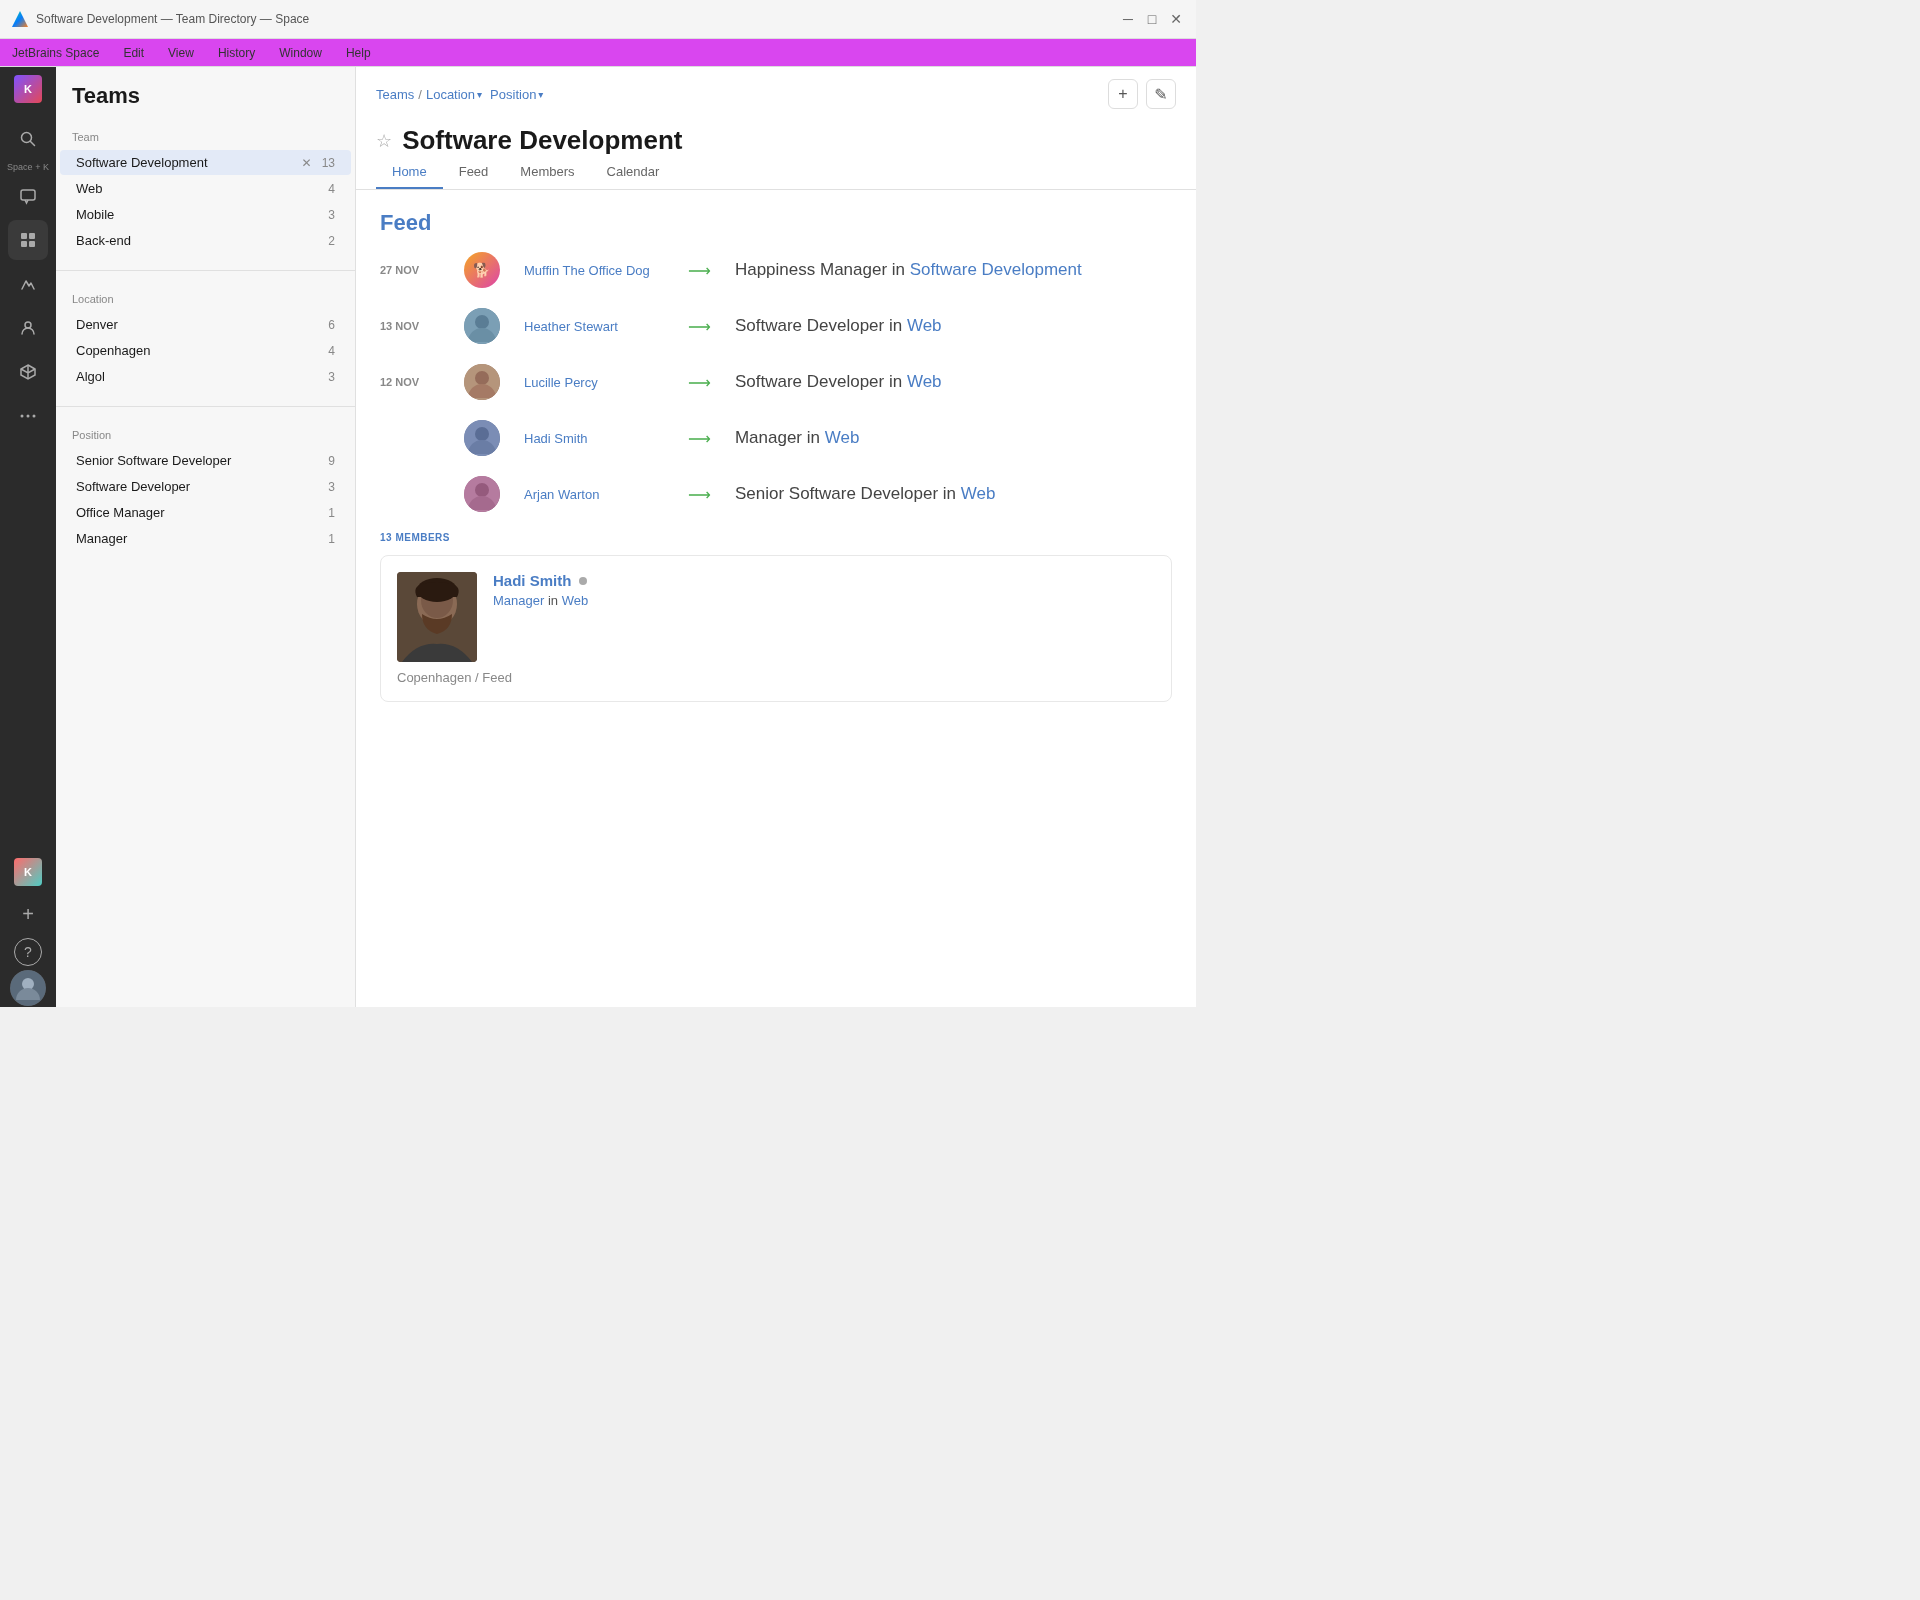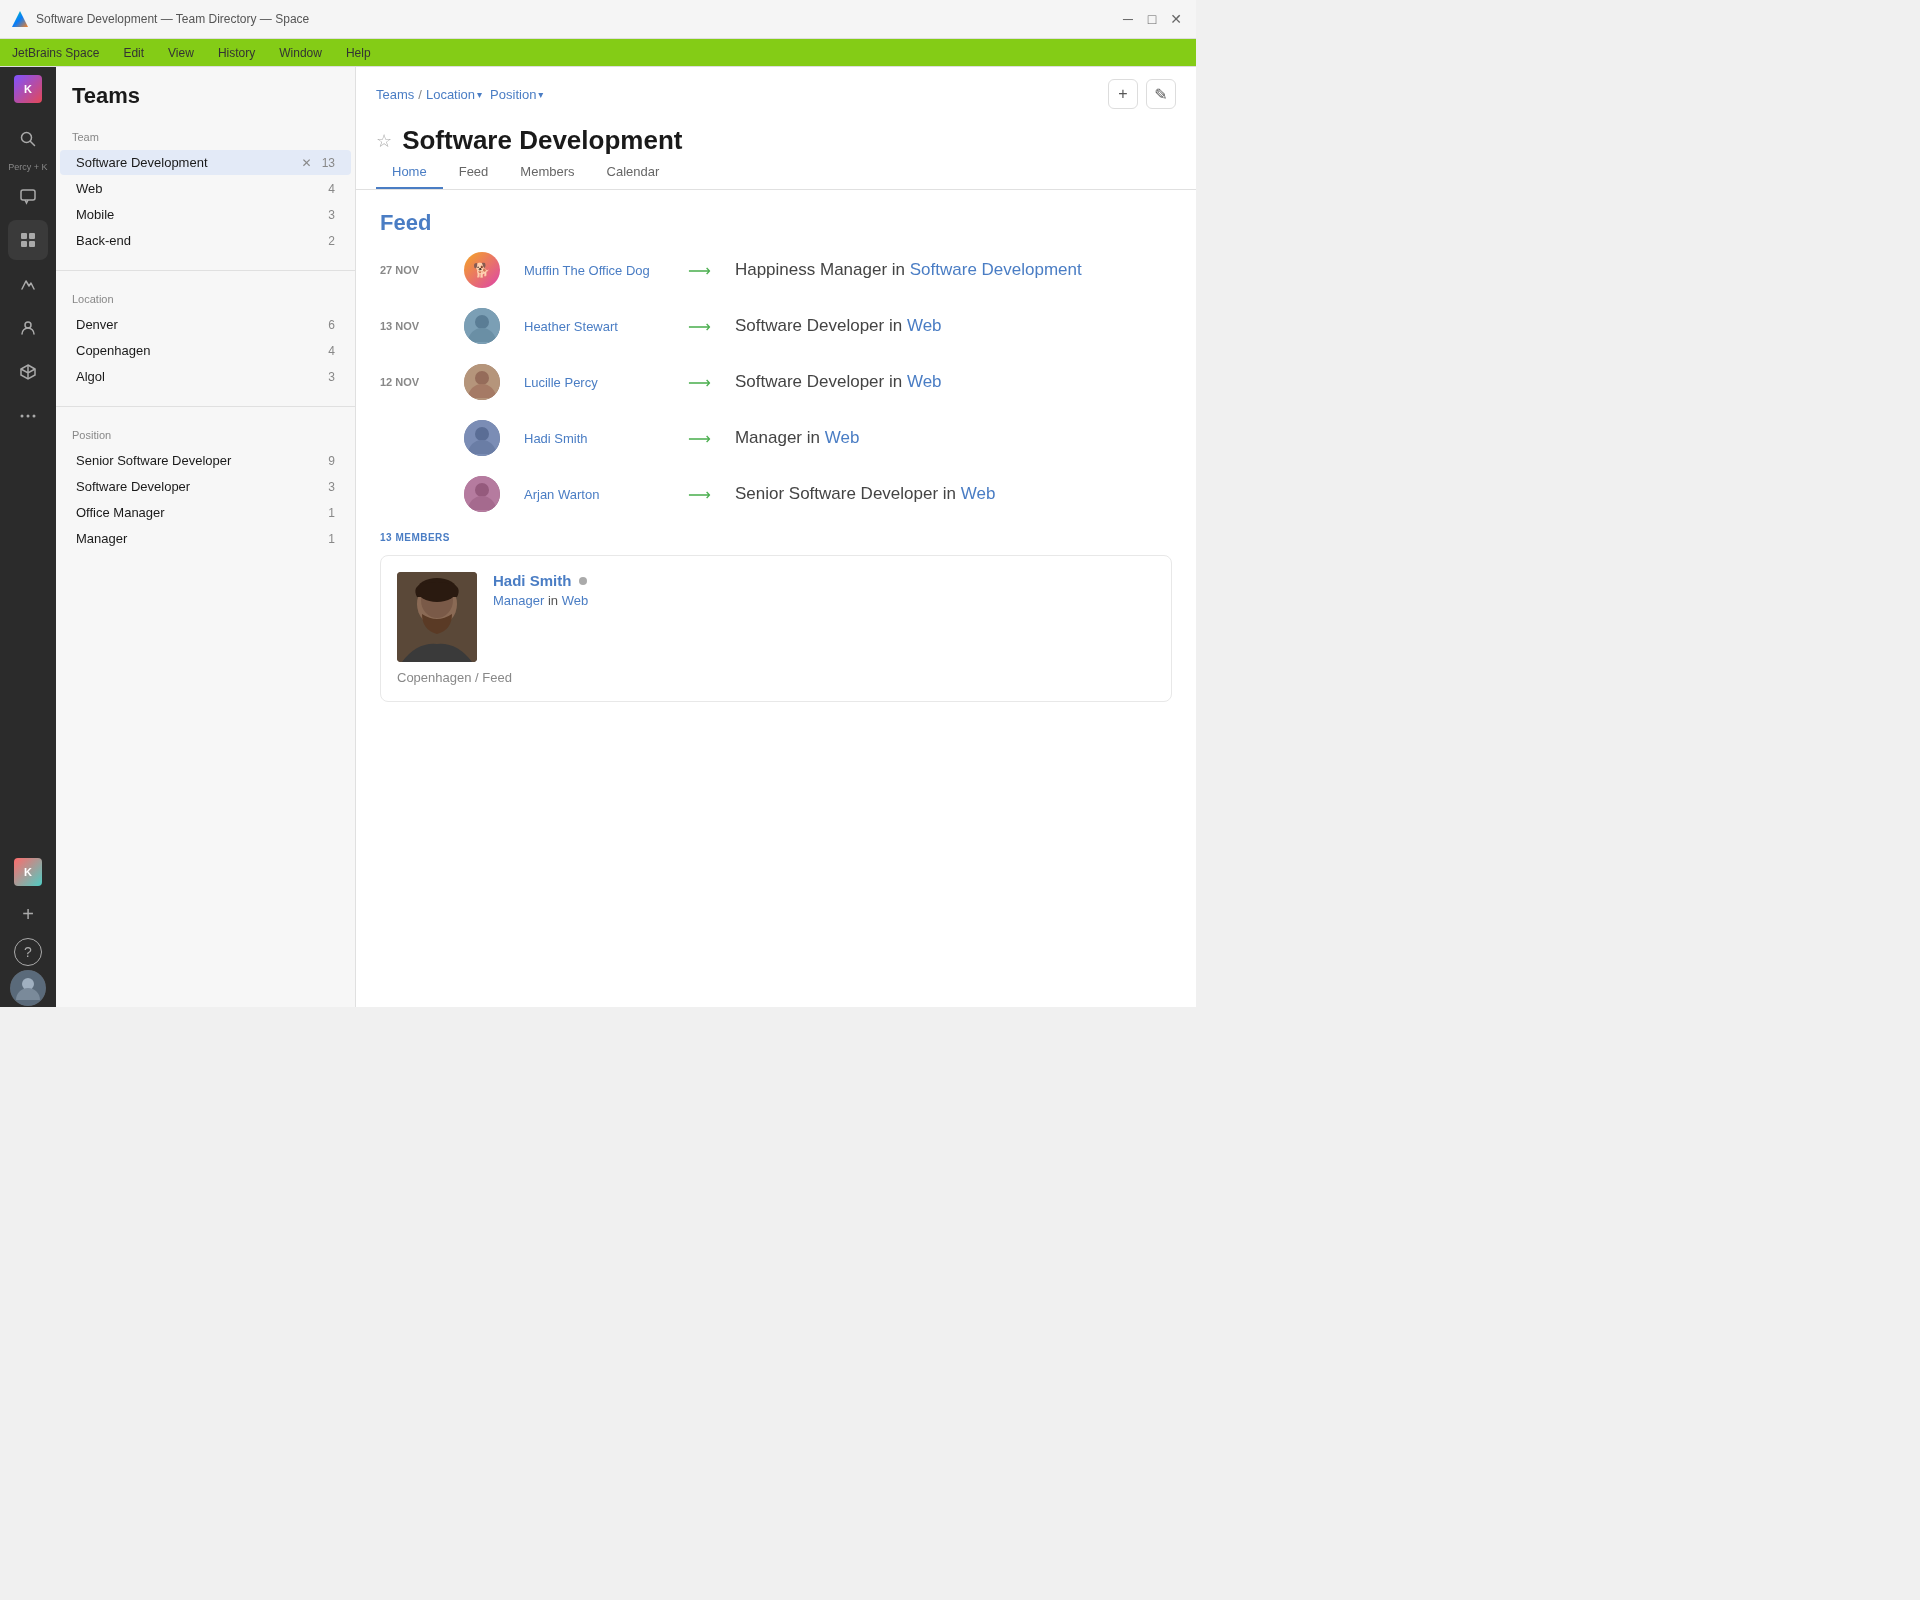--- a/index.html
+++ b/index.html
@@ -6,21 +6,21 @@
     body { font-family: -apple-system, BlinkMacSystemFont, 'Segoe UI', Arial, sans-serif; font-size: 13px; background: #f0f0f0; color: #333; width: 1196px; height: 1007px; overflow: hidden; }
 
     
     .titlebar { height: 39px; background: #f5f5f5; border-bottom: 1px solid #ddd; display: flex; align-items: center; padding: 0 12px; justify-content: space-between; }
     .titlebar-left { display: flex; align-items: center; gap: 8px; }
     .titlebar-title { font-size: 12px; color: #555; }
     .titlebar-controls { display: flex; gap: 8px; }
     .titlebar-btn { width: 16px; height: 16px; display: flex; align-items: center; justify-content: center; cursor: pointer; font-size: 14px; color: #666; }
 
     
-    .menubar { height: 28px; background: #84cc16; border-bottom: 1px solid #ddd; display: flex; align-items: center; padding: 0 8px; gap: 16px; }
+    .menubar { height: 28px; background: #d946ef; border-bottom: 1px solid #ddd; display: flex; align-items: center; padding: 0 8px; gap: 16px; }
     .menubar-item { font-size: 12px; color: #333; cursor: pointer; padding: 2px 4px; }
 
     
     .app-layout { display: flex; height: calc(100% - 60px); }
 
     
     .icon-rail { width: 56px; background: #2b2b2b; display: flex; flex-direction: column; align-items: center; padding: 8px 0; gap: 4px; }
     .rail-icon { width: 40px; height: 40px; display: flex; align-items: center; justify-content: center; border-radius: 8px; cursor: pointer; color: #aaa; font-size: 18px; }
     .rail-icon.active { background: #3a3a3a; color: #fff; }
     .rail-spacer { flex: 1; }
@@ -150,21 +150,21 @@
 
   <div class="icon-rail">
     <div class="kotlin-icon">K</div>
     <div style="height:8px;"></div>
     <div class="rail-icon" title="Search (Ctrl+K)">
       <svg width="18" height="18" viewBox="0 0 18 18" fill="none">
           <circle cx="7.5" cy="7.5" r="5" stroke="#aaa" stroke-width="1.5"></circle>
           <line x1="11.5" y1="11.5" x2="15.5" y2="15.5" stroke="#aaa" stroke-width="1.5" stroke-linecap="round"></line>
         </svg>
     </div>
-    <div style="font-size:9px;color:#888;text-align:center;line-height:1;">Percy + K</div>
+    <div style="font-size:9px;color:#888;text-align:center;line-height:1;">Space + K</div>
     <div class="rail-icon">
       <svg width="18" height="18" viewBox="0 0 18 18" fill="none">
           <rect x="2" y="3" width="14" height="10" rx="2" stroke="#aaa" stroke-width="1.5"></rect>
           <path d="M6 13l1.5 3 1.5-3" stroke="#aaa" stroke-width="1.5"></path>
         </svg>
     </div>
     <div class="rail-icon active">
       <svg width="18" height="18" viewBox="0 0 18 18" fill="none">
           <rect x="2" y="2" width="6" height="6" rx="1" fill="#aaa"></rect>
           <rect x="10" y="2" width="6" height="6" rx="1" fill="#aaa"></rect>

